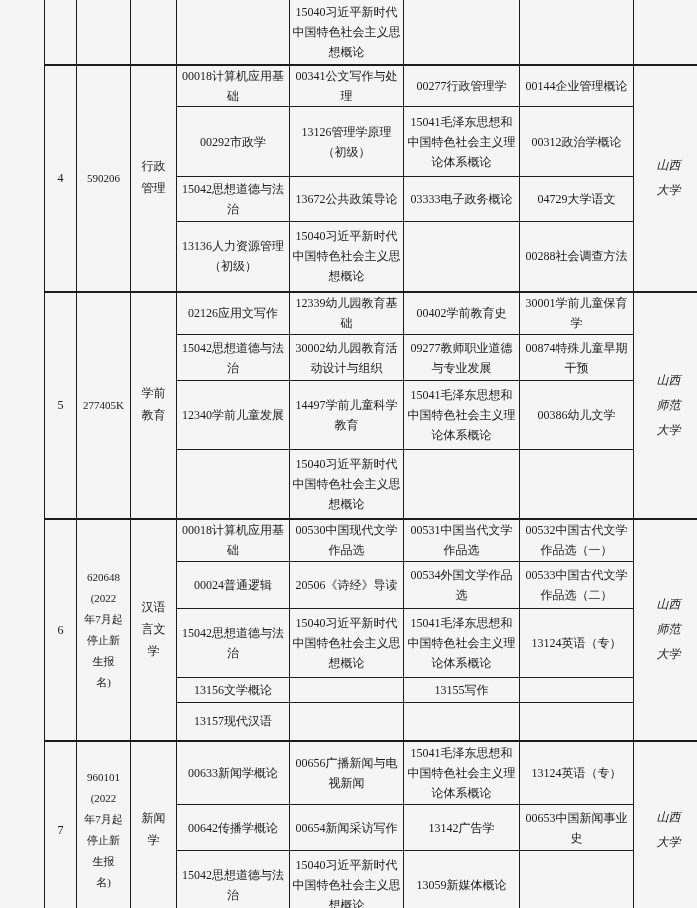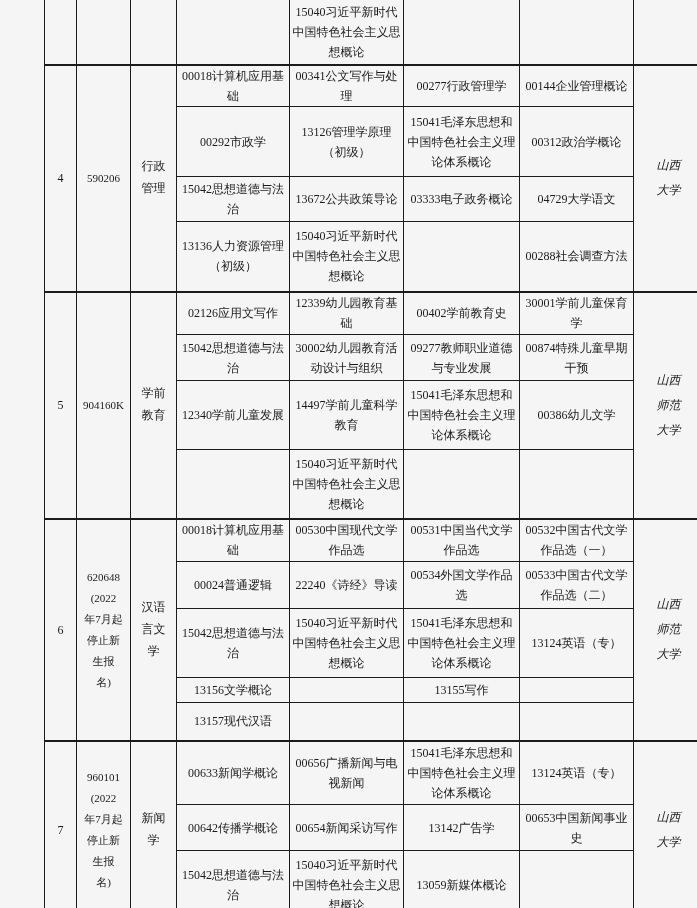--- a/index.html
+++ b/index.html
@@ -91,21 +91,21 @@
     </tr>
     <tr style="height:70px">
       <td>13136人力资源管理（初级）</td>
       <td>15040习近平新时代中国特色社会主义思想概论</td>
       <td></td>
       <td>00288社会调查方法</td>
     </tr>
 
     <tr class="sec" style="height:43px">
       <td rowspan="4">5</td>
-      <td rowspan="4" class="pre code">904160K</td>
+      <td rowspan="4" class="pre code">277405K</td>
       <td rowspan="4" class="pre major">学前
 教育</td>
       <td>02126应用文写作</td>
       <td>12339幼儿园教育基础</td>
       <td>00402学前教育史</td>
       <td>30001学前儿童保育学</td>
       <td rowspan="4" class="pre school">山西
 师范
 大学</td>
     </tr>
@@ -142,21 +142,21 @@
       <td>00018计算机应用基础</td>
       <td>00530中国现代文学作品选</td>
       <td>00531中国当代文学作品选</td>
       <td>00532中国古代文学作品选（一）</td>
       <td rowspan="5" class="pre school">山西
 师范
 大学</td>
     </tr>
     <tr style="height:47px">
       <td>00024普通逻辑</td>
-      <td>22240《诗经》导读</td>
+      <td>20506《诗经》导读</td>
       <td>00534外国文学作品选</td>
       <td>00533中国古代文学作品选（二）</td>
     </tr>
     <tr style="height:69px">
       <td>15042思想道德与法治</td>
       <td>15040习近平新时代中国特色社会主义思想概论</td>
       <td>15041毛泽东思想和中国特色社会主义理论体系概论</td>
       <td>13124英语（专）</td>
     </tr>
     <tr style="height:25px">

